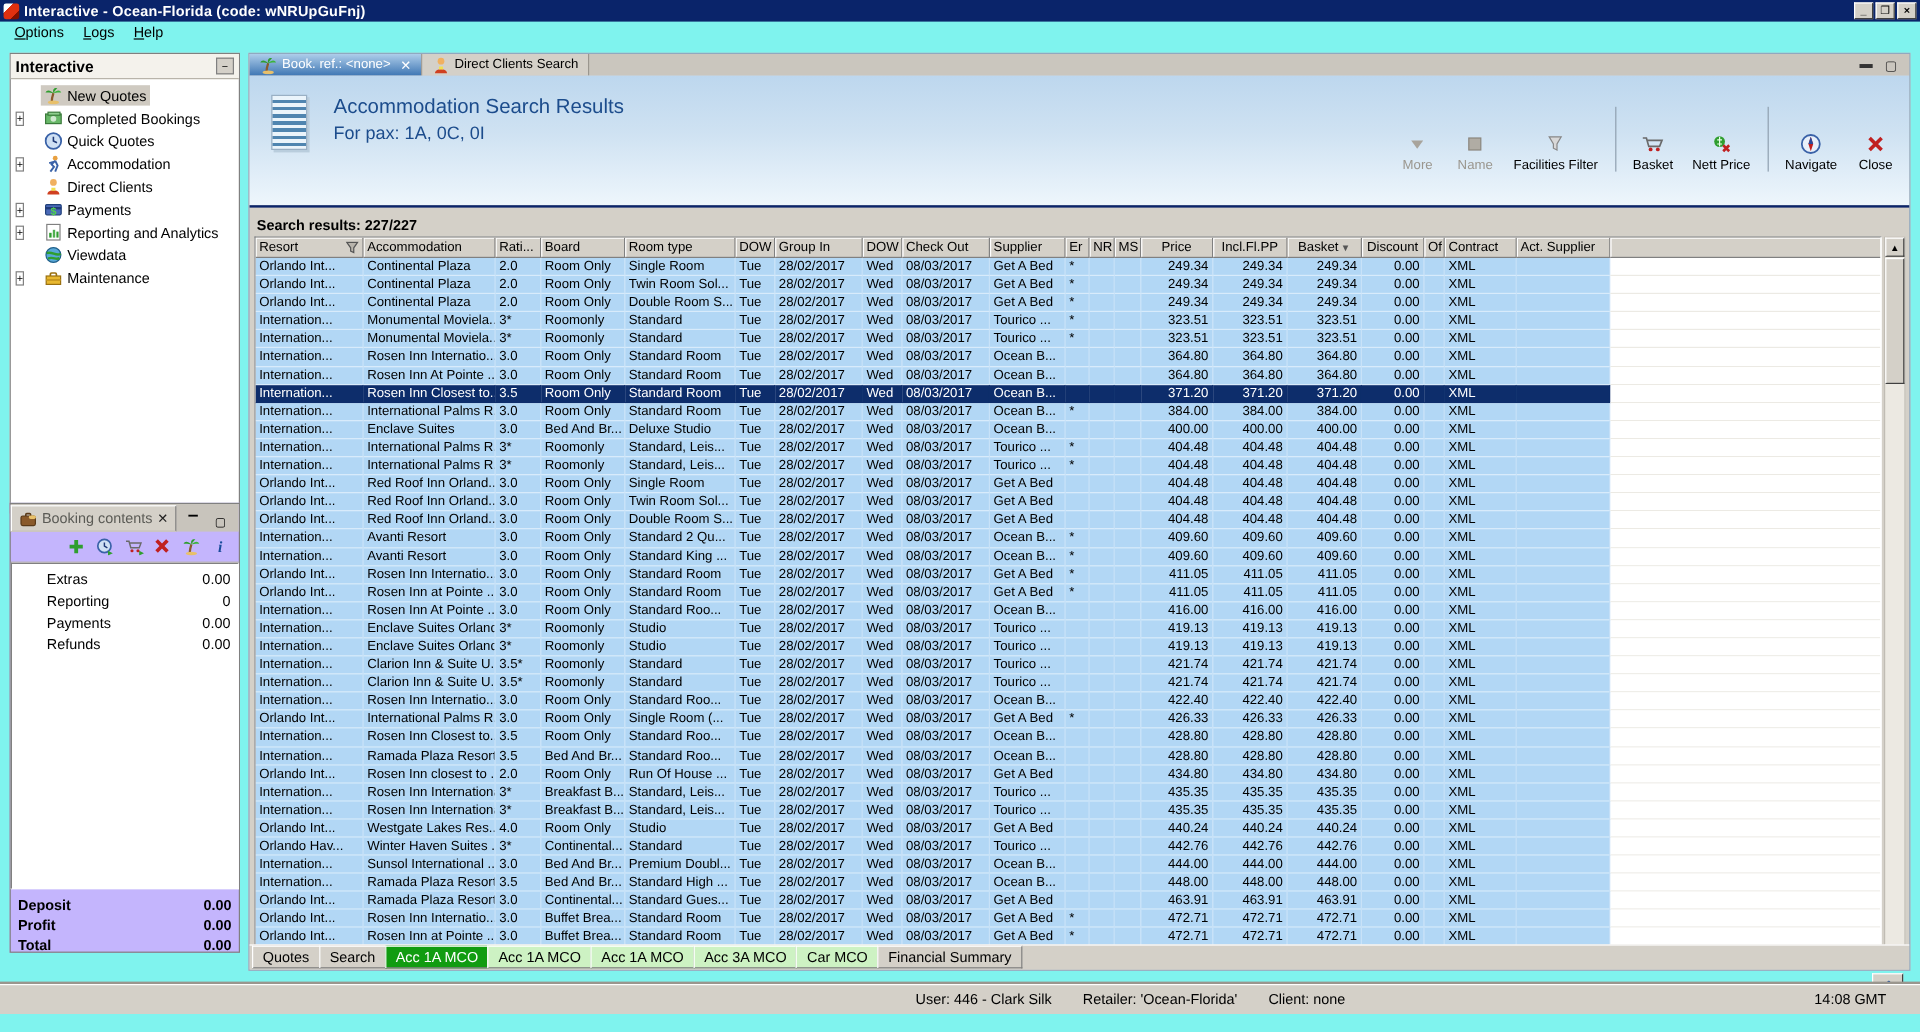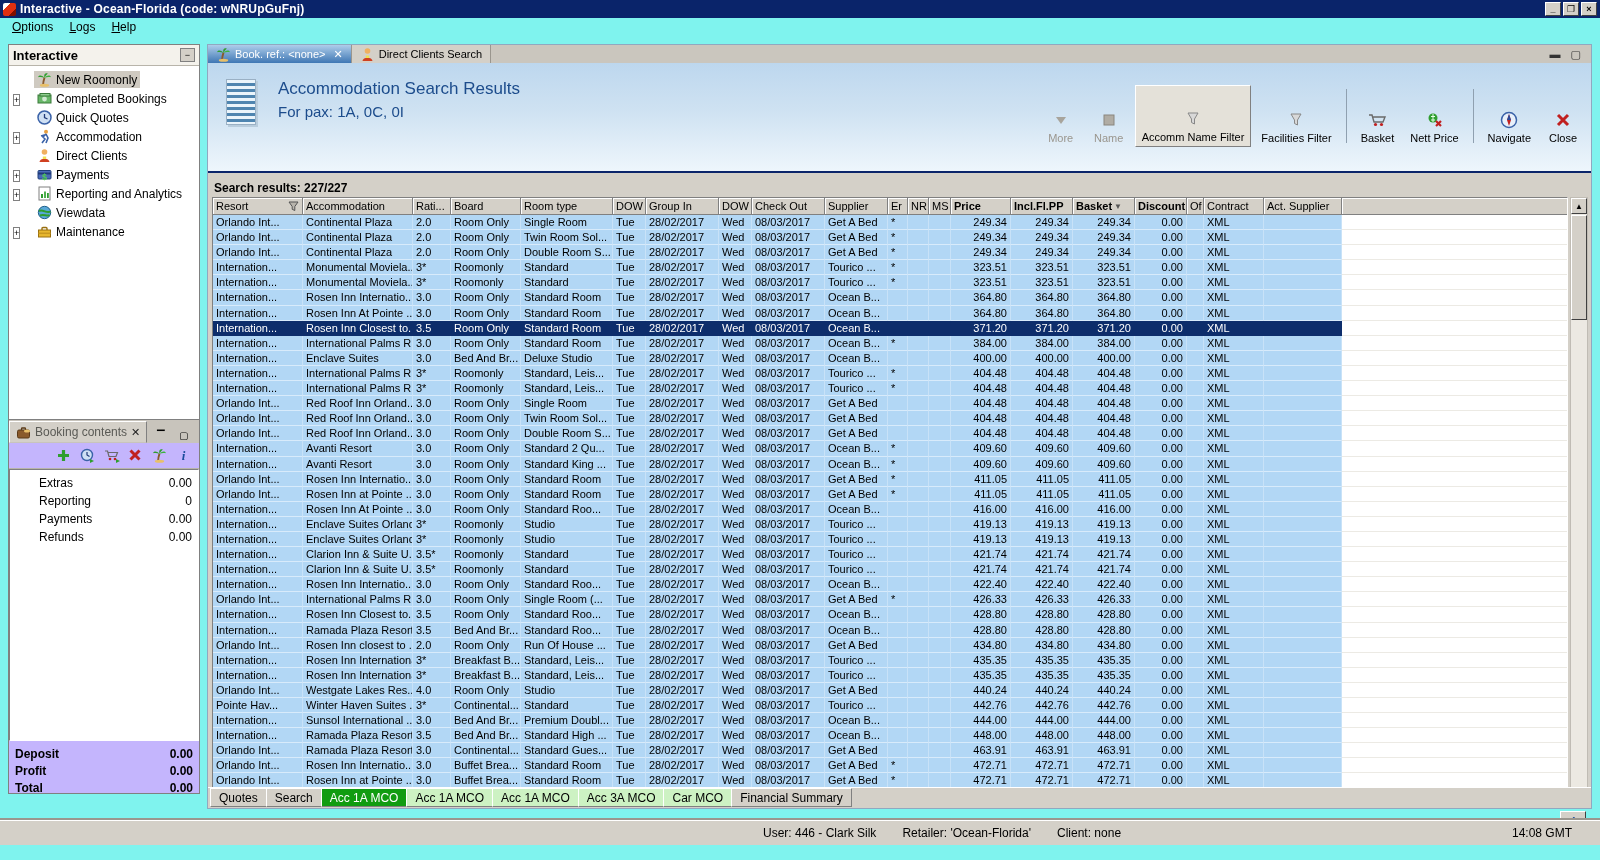--- a/index.html
+++ b/index.html
@@ -70,21 +70,21 @@
   .tool.boxed { background:#e4e1d9; border:1px solid; border-color:#fff #808080 #808080 #fff; }
   .tool-sep { width:1px; background:#8fa0b0; margin:4px 4px; }
   .ticon-lg { width:20px; height:18px; display:flex; align-items:center; justify-content:center; }
 
   .results-label { position:absolute; left:6px; top:136px; font-weight:bold; font-size:12px; }
 
   
   .grid { position:absolute; left:4px; top:152px; width:1356px; height:607px; background:#fff; border:1px solid; border-color:#808080 #fff #fff #808080; overflow:hidden; }
   .thead { display:flex; height:17px; }
   .th { background:#d4d0c8; border-right:1px solid #808080; border-bottom:1px solid #808080; box-shadow:inset 1px 1px 0 #fff; padding:1px 3px; font-size:11px; white-space:nowrap; overflow:hidden; display:flex; align-items:center; }
-  .th.r { justify-content:flex-start;font-weight:bold; }
+  .th.r { justify-content:center; }
   .th-fill { flex:1; background:#d4d0c8; border-bottom:1px solid #808080; box-shadow:inset 1px 1px 0 #fff; }
   .trow { display:flex; height:15.1px; }
   .td { background:#b2d7f5; border-right:1px solid #c8e2f8; border-bottom:1px solid #d8ebfb; padding:0 3px; font-size:11px; line-height:14px; white-space:nowrap; overflow:hidden; }
   .td.r { text-align:right; }
   .td-fill { flex:1; background:#fff; border-bottom:1px solid #eceae4; }
   .trow.selected .td { background:#0d2d6b; color:#fff; border-right-color:#0d2d6b; border-bottom-color:#0d2d6b; }
   .funnel { margin-left:auto; }
   .sortmark { margin-left:2px; color:#555; font-size:8px; }
 
   
@@ -139,21 +139,21 @@
         <span class="tree-core selected">
           <span class="ticon">
             <svg width="15" height="15" viewBox="0 0 16 16">
               <path d="M8 6 C7 9 6.5 12 6.5 14" stroke="#8a5a2b" stroke-width="2" fill="none"></path>
               <path d="M8 6 C5 3 2 3 1 5.5 C4 5 6 6 8 6Z" fill="#2f9e2f"></path>
               <path d="M8 6 C11 3 14 3 15 5.5 C12 5 10 6 8 6Z" fill="#3cb43c"></path>
               <path d="M8 6 C7 2 9 1 11.5 1.5 C10 3 9 4.5 8 6Z" fill="#2f9e2f"></path>
               <ellipse cx="8" cy="14.2" rx="5" ry="1.6" fill="#e8c06a"></ellipse>
             </svg>
           </span>
-          <span class="tree-label">New Roomonly</span>
+          <span class="tree-label">New Quotes</span>
         </span>
       </div>
       <div class="tree-item">
         <span class="expand-slot"><span class="expand-box">+</span></span>
         <span class="tree-core">
           <span class="ticon">
             <svg width="15" height="15">
               <rect x="1" y="4" width="13" height="8" fill="#69b869" stroke="#3a7a3a"></rect>
               <circle cx="7.5" cy="8" r="2.4" fill="#cfe8cf"></circle>
               <rect x="3" y="2.5" width="10" height="2.5" fill="#8fcf8f" stroke="#3a7a3a"></rect>
@@ -392,28 +392,20 @@
         <span class="tlabel">More</span>
       </div>
       <div class="tool disabled">
         <span class="ticon-lg">
             <svg width="12" height="12">
               <rect x="1" y="1" width="10" height="10" fill="#b0aca4" stroke="#8a867e"></rect>
             </svg>
           </span>
         <span class="tlabel">Name</span>
       </div>
-      <div class="tool boxed">
-        <span class="ticon-lg">
-            <svg width="16" height="16">
-              <path d="M3 2 H13 L9.5 8 V13 L6.5 11.5 V8 Z" fill="#d8d8d8" stroke="#888"></path>
-            </svg>
-          </span>
-        <span class="tlabel">Accomm Name Filter</span>
-      </div>
       <div class="tool">
         <span class="ticon-lg">
             <svg width="16" height="16">
               <path d="M3 2 H13 L9.5 8 V13 L6.5 11.5 V8 Z" fill="#d8d8d8" stroke="#888"></path>
             </svg>
           </span>
         <span class="tlabel">Facilities Filter</span>
       </div>
       <div class="tool-sep"></div>
       <div class="tool">
@@ -1260,21 +1252,21 @@
         <div class="td r" style="flex: 0 0 60px;">440.24</div>
         <div class="td r" style="flex: 0 0 62px;">440.24</div>
         <div class="td r" style="flex: 0 0 62px;">440.24</div>
         <div class="td r" style="flex: 0 0 52px;">0.00</div>
         <div class="td" style="flex: 0 0 17px;"></div>
         <div class="td" style="flex: 0 0 60px;">XML</div>
         <div class="td" style="flex: 0 0 78px;"></div>
         <div class="td-fill"></div>
       </div>
       <div class="trow">
-        <div class="td" style="flex: 0 0 90px;">Pointe Hav...</div>
+        <div class="td" style="flex: 0 0 90px;">Orlando Hav...</div>
         <div class="td" style="flex: 0 0 110px;">Winter Haven Suites ...</div>
         <div class="td" style="flex: 0 0 38px;">3*</div>
         <div class="td" style="flex: 0 0 70px;">Continental...</div>
         <div class="td" style="flex: 0 0 92px;">Standard</div>
         <div class="td" style="flex: 0 0 33px;">Tue</div>
         <div class="td" style="flex: 0 0 73px;">28/02/2017</div>
         <div class="td" style="flex: 0 0 33px;">Wed</div>
         <div class="td" style="flex: 0 0 73px;">08/03/2017</div>
         <div class="td" style="flex: 0 0 63px;">Tourico ...</div>
         <div class="td" style="flex: 0 0 20px;"></div>

